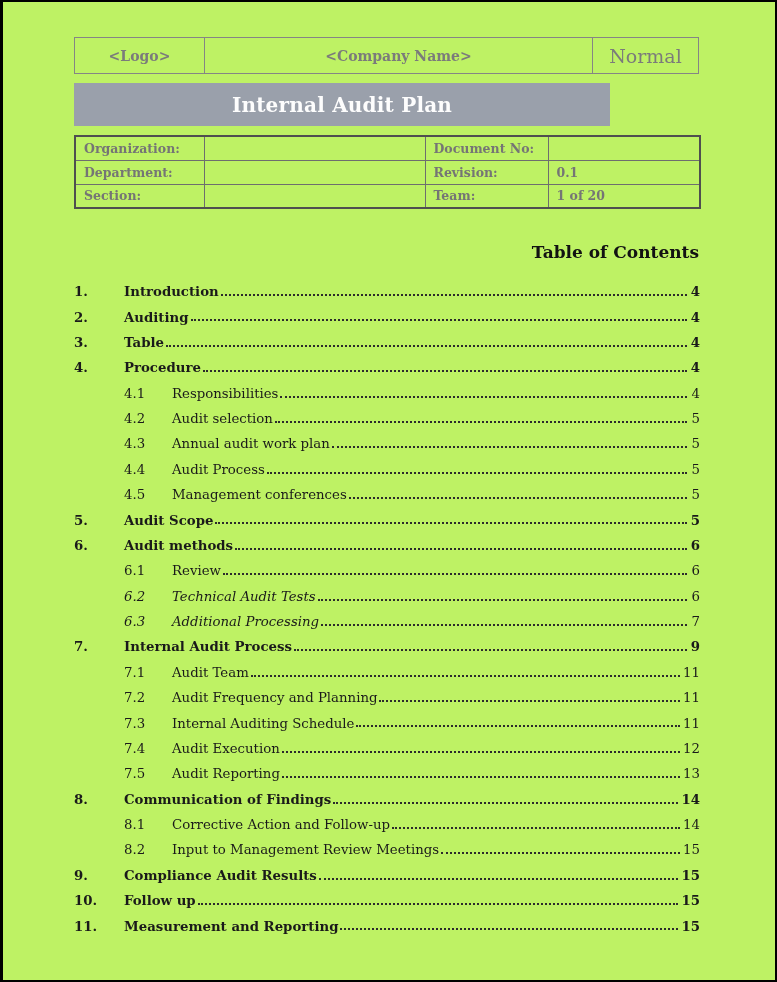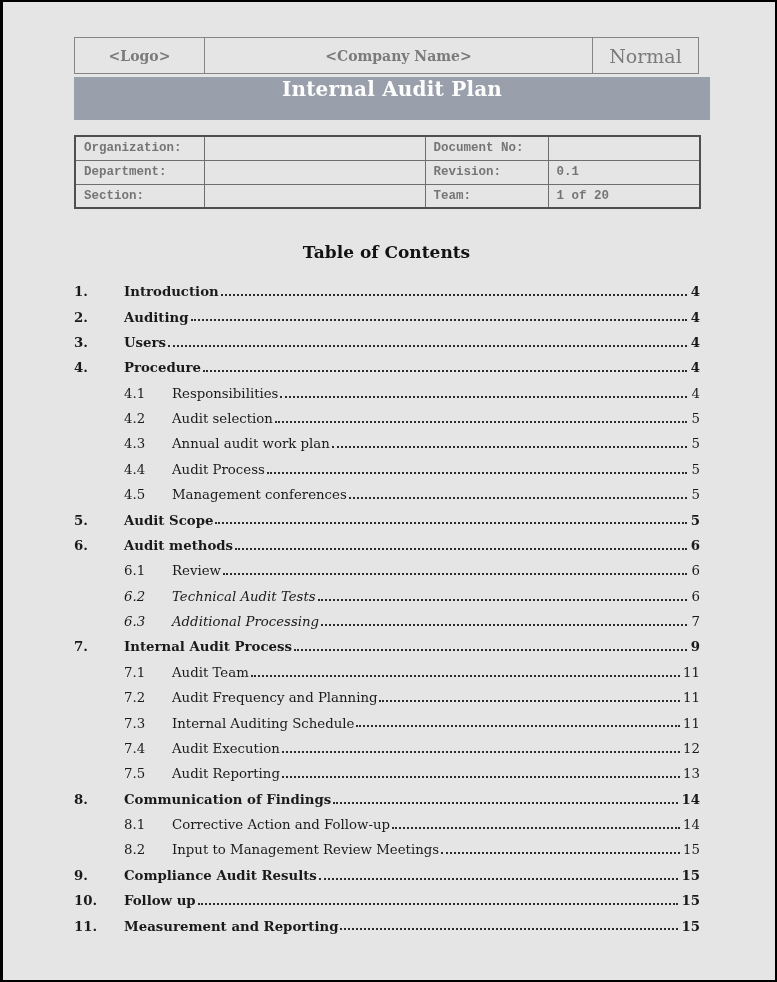--- a/index.html
+++ b/index.html
@@ -1,63 +1,63 @@
 <!DOCTYPE html>
 <html><head>
 <meta charset="utf-8">
 <style>
   html,body{margin:0;padding:0;background:#fff;}
   .page{
     position:relative;
     width:777px;height:982px;
     box-sizing:border-box;
-    background:#e5e5e5;
+    background:#bef264;
     border:2px solid #000;
     border-left-width:3px;
     font-family:"DejaVu Serif","Liberation Serif",serif;
     overflow:hidden;
   }
   
   .hdr{
     position:absolute;left:71px;top:35px;width:625px;height:37px;
     box-sizing:border-box;display:flex;border:1px solid #858585;
   }
   .hcell{
     box-sizing:border-box;display:flex;align-items:center;justify-content:center;
     color:#7b7b7b;border-right:1px solid #858585;
   }
   .hcell:last-child{border-right:none;}
   .hcell.logo{width:130px;font-weight:bold;font-size:14px;}
   .hcell.company{flex:1;font-weight:bold;font-size:14px;}
   .hcell.badge{width:105px;font-size:19px;}
   
   .banner{
-    position:absolute;left:71px;top:75px;width:636px;height:43px;
-    background:#9aa0ab;display:flex;justify-content:center;
+    position:absolute;left:71px;top:81px;width:536px;height:43px;
+    background:#9aa0ab;display:flex;align-items:center;justify-content:center;
     color:#fdfdfd;font-weight:bold;font-size:20px;letter-spacing:.2px;
   }
   
   table.info{
     position:absolute;left:71px;top:133px;width:625px;height:73px;
     border-collapse:collapse;table-layout:fixed;
   }
   table.info td{
     box-sizing:border-box;border:1px solid #6e6e6e;
     font-weight:bold;font-size:12.5px;color:#757575;
-    padding:0 0 0 8px;height:24px;vertical-align:middle;font-family:Liberation Mono, monospace;
+    padding:0 0 0 8px;height:24px;vertical-align:middle;
   }
   table.info{border:2px solid #4f4f4f;}
   table.info tr td:nth-child(1){width:129px;}
   table.info tr td:nth-child(2){width:221px;}
   table.info tr td:nth-child(3){width:123px;}
   table.info tr td:nth-child(4){width:152px;}
   
   .toc-heading{
     position:absolute;left:71px;top:240px;width:625px;
-    text-align:center;font-weight:bold;font-size:17px;color:#121212;
+    text-align:right;font-weight:bold;font-size:17px;color:#121212;
   }
   .toc{
     position:absolute;left:71px;top:277px;width:626px;
     color:#1a1a1a;
   }
   .toc-row{display:flex;align-items:center;height:25.38px;font-size:13.3px;}
   .toc-row.lvl1{font-weight:bold;}
   .toc-row.lvl1 .toc-num{width:50px;flex:none;}
   .toc-row.lvl2 .toc-num{margin-left:50px;width:48px;flex:none;font-weight:normal;}
   .toc-row.lvl2{font-weight:normal;}
@@ -118,21 +118,21 @@
       <span class="toc-page">4</span>
     </div>
     <div class="toc-row lvl1">
       <span class="toc-num">2.</span>
       <span class="toc-text">Auditing</span>
       <span class="toc-leader"></span>
       <span class="toc-page">4</span>
     </div>
     <div class="toc-row lvl1">
       <span class="toc-num">3.</span>
-      <span class="toc-text">Users</span>
+      <span class="toc-text">Table</span>
       <span class="toc-leader"></span>
       <span class="toc-page">4</span>
     </div>
     <div class="toc-row lvl1">
       <span class="toc-num">4.</span>
       <span class="toc-text">Procedure</span>
       <span class="toc-leader"></span>
       <span class="toc-page">4</span>
     </div>
     <div class="toc-row lvl2">

